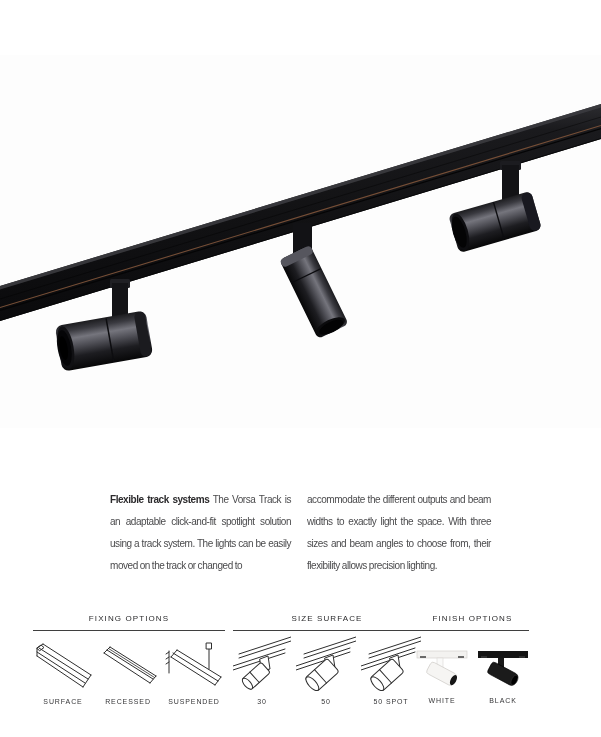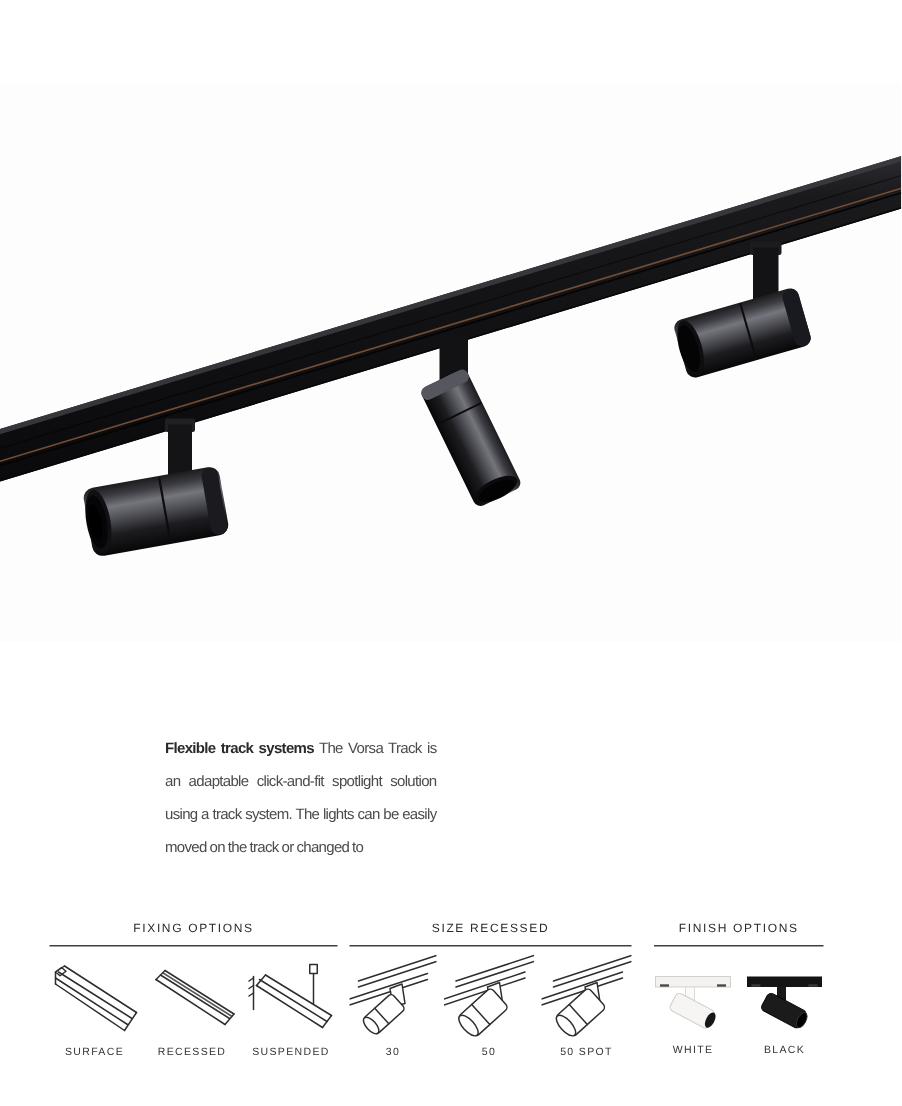--- a/index.html
+++ b/index.html
@@ -28,21 +28,21 @@
   .opt-items{display:flex;justify-content:space-between;align-items:flex-end;}
   .opt-item{display:flex;flex-direction:column;align-items:center;}
   .opt-label{
     font-size:7px;letter-spacing:0.9px;color:#353537;margin-top:7px;
     text-align:center;white-space:nowrap;
   }
   .fixing{left:33px;width:192px;}
   .fixing .opt-items{margin-top:8px;}
   .size{left:233px;width:188px;}
   .size .opt-items{margin-top:2px;}
-  .finish{left:436px;width:113px;}
+  .finish{left:416px;width:113px;}
   .finish .opt-items{margin-top:13px;}
   .lineicon{stroke:#2e2e2e;stroke-width:1;fill:none;stroke-linecap:round;stroke-linejoin:round;}
   .fillw{fill:#ffffff;}
 </style>
 </head>
 <body>
 
 <div class="page">
 
   <div class="page-title">VORSA TRACK</div>
@@ -109,20 +109,23 @@
         <line x1="4" y1="-19.5" x2="4" y2="19.5" stroke="#0d0d10" stroke-width="1.4"></line>
         <ellipse cx="-36" cy="0" rx="7.5" ry="19" fill="#0e0e11"></ellipse>
         <ellipse cx="-37" cy="0" rx="6" ry="16" fill="#040405"></ellipse>
       </g>
     </g>
   </svg>
 
   <div class="intro-col c1">
     <span class="intro-lead">Flexible track systems</span><span> The Vorsa Track is an adaptable click-and-fit spotlight solution using a track system. The lights can be easily moved on the track or changed to</span>
   </div>
+  <div class="intro-col c2">
+    <span>accommodate the different outputs and beam widths to exactly light the space. With three sizes and beam angles to choose from, their flexibility allows precision lighting.</span>
+  </div>
 
   <div class="opt-group fixing">
     <div class="opt-heading">FIXING OPTIONS</div>
     <hr class="opt-rule">
     <div class="opt-items">
       <div class="opt-item">
         <svg width="60" height="52" viewBox="0 0 60 52">
           <g class="lineicon">
             <path d="M10,5 L58,36"></path>
               <path d="M6,9 L55,40"></path>
@@ -163,21 +166,21 @@
             <path d="M46,10 L46,30"></path>
               <rect x="43.5" y="4" width="5" height="6" class="fillw"></rect>
           </g>
         </svg>
         <div class="opt-label">SUSPENDED</div>
       </div>
     </div>
   </div>
 
   <div class="opt-group size">
-    <div class="opt-heading">SIZE RECESSED</div>
+    <div class="opt-heading">SIZE SURFACE</div>
     <hr class="opt-rule">
     <div class="opt-items">
       <div class="opt-item">
         <svg width="58" height="58" viewBox="0 0 58 58">
           <g class="lineicon">
             <path d="M6,21 L58,4"></path>
               <path d="M6,25 L58,8"></path>
               <path d="M0,33 L52,16"></path>
               <path d="M0,37 L52,20"></path>
             <polygon points="27,26 35,23 37,36 29,38" class="fillw"></polygon>

